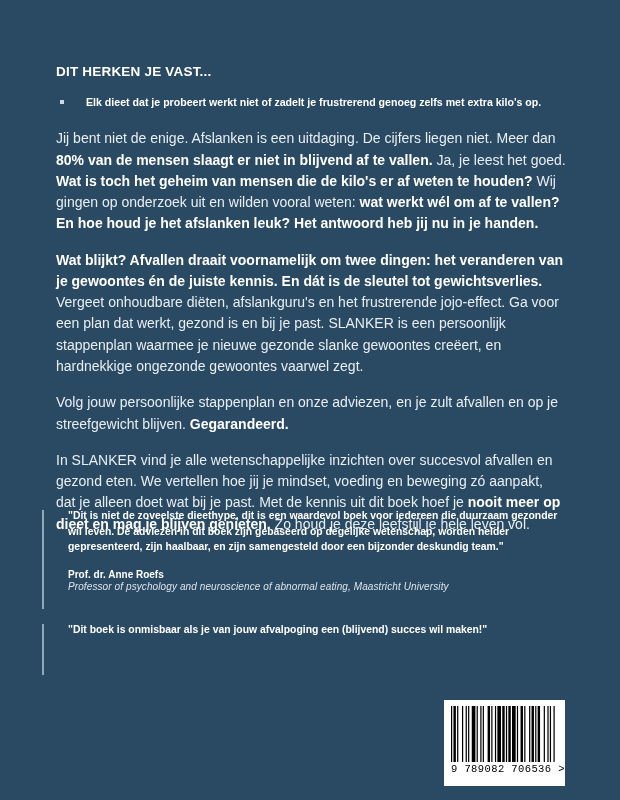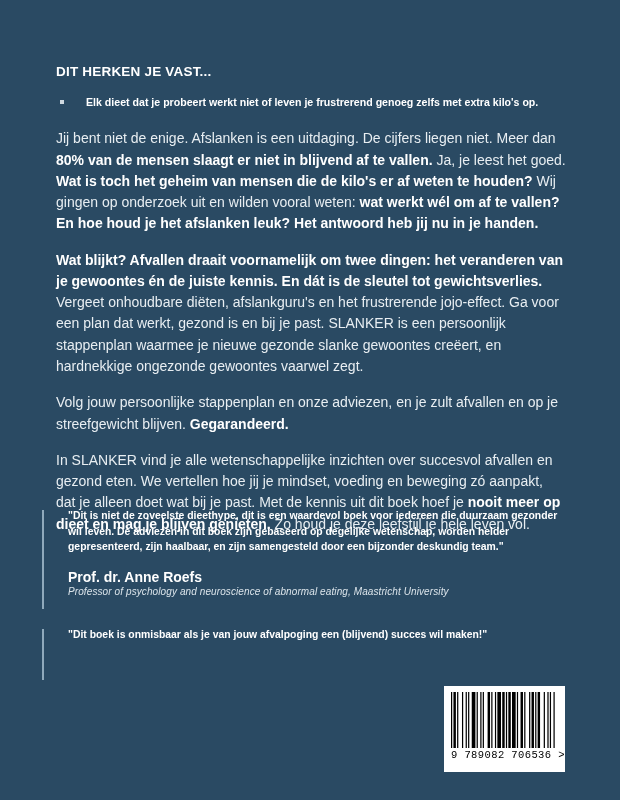--- a/index.html
+++ b/index.html
@@ -89,40 +89,40 @@
     background: #8fa9bb;
   }
   .testimonial .quote {
     font-size: 10.4px;
     font-weight: bold;
     line-height: 1.5;
     margin: 0 0 14px 0;
     color: #ffffff;
   }
   .testimonial .author {
-    font-size: 14px;
+    font-size: 10px;
     font-weight: bold;
     margin: 0 0 1px 0;
     color: #ffffff;
   }
   .testimonial .credentials {
     font-size: 10px;
     font-style: italic;
     margin: 0;
     color: #dbe4ea;
     letter-spacing: 0.1px;
   }
   #testimonial-1 .accent-rule { height: 99px; }
   #testimonial-2 { margin-top: 2px; }
   #testimonial-2 .accent-rule { height: 51px; }
 
   .barcode-box {
     position: absolute;
     left: 444px;
-    top: 686px;
+    top: 700px;
     width: 121px;
     height: 86px;
     background: #ffffff;
     box-sizing: border-box;
     padding: 6px 7px 3px 7px;
   }
   .barcode-bars {
     height: 56px;
     width: 100%;
     display: block;
@@ -143,21 +143,21 @@
 
 <div class="page">
 
   <div class="content">
 
     <h1 class="headline">DIT HERKEN JE VAST...</h1>
 
     <ul class="bullets">
       <li>
         <span class="bullet-dot"></span>
-        <span>Elk dieet dat je probeert werkt niet of leven je frustrerend genoeg zelfs met extra kilo's op.</span>
+        <span>Elk dieet dat je probeert werkt niet of zadelt je frustrerend genoeg zelfs met extra kilo's op.</span>
       </li>
     </ul>
 
     <p class="body-para">Jij bent niet de enige. Afslanken is een uitdaging. De cijfers liegen niet. Meer dan <b>80% van de mensen slaagt er niet in blijvend af te vallen.</b> Ja, je leest het goed. <b>Wat is toch het geheim van mensen die de kilo's er af weten te houden?</b> Wij gingen op onderzoek uit en wilden vooral weten: <b>wat werkt wél om af te vallen? En hoe houd je het afslanken leuk? Het antwoord heb jij nu in je handen.</b></p>
     <p class="body-para"><b>Wat blijkt? Afvallen draait voornamelijk om twee dingen: het veranderen van je gewoontes én de juiste kennis. En dát is de sleutel tot gewichtsverlies.</b> Vergeet onhoudbare diëten, afslankguru's en het frustrerende jojo-effect. Ga voor een plan dat werkt, gezond is en bij je past. SLANKER is een persoonlijk stappenplan waarmee je nieuwe gezonde slanke gewoontes creëert, en hardnekkige ongezonde gewoontes vaarwel zegt.</p>
     <p class="body-para">Volg jouw persoonlijke stappenplan en onze adviezen, en je zult afvallen en op je streefgewicht blijven. <b>Gegarandeerd.</b></p>
     <p class="body-para">In SLANKER vind je alle wetenschappelijke inzichten over succesvol afvallen en gezond eten. We vertellen hoe jij je mindset, voeding en beweging zó aanpakt, dat je alleen doet wat bij je past. Met de kennis uit dit boek hoef je <b>nooit meer op dieet en mag je blijven genieten.</b> Zo houd je deze leefstijl je hele leven vol.</p>
 
   </div>
 

